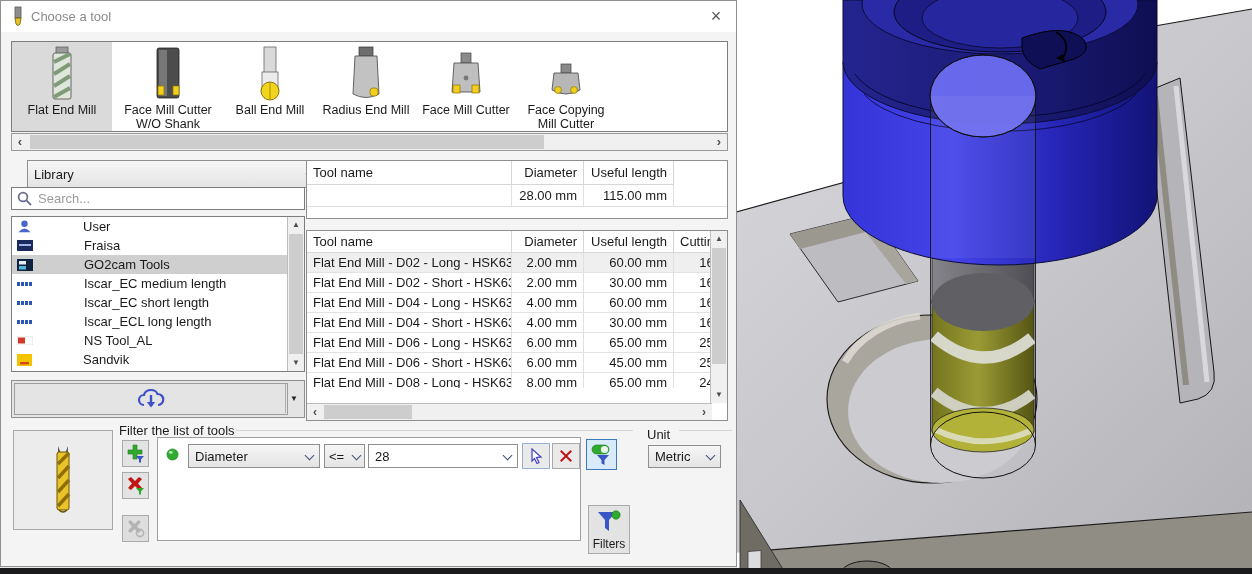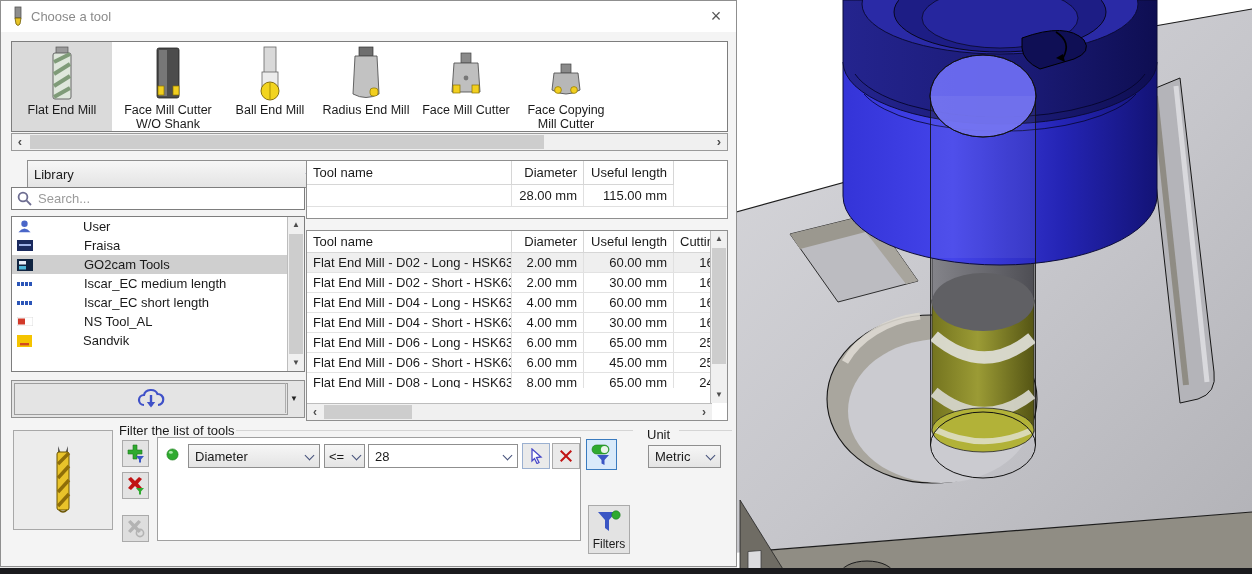--- a/index.html
+++ b/index.html
@@ -284,20 +284,29 @@
     <div class="librow">
       <svg width="16" height="8" viewBox="0 0 16 8">
           <rect x="0" y="2" width="3" height="4" fill="#2b55b8"></rect>
           <rect x="4" y="2" width="3" height="4" fill="#2b55b8"></rect>
           <rect x="8" y="2" width="3" height="4" fill="#2b55b8"></rect>
           <rect x="12" y="2" width="3" height="4" fill="#2b55b8"></rect>
         </svg>
       <span class="lbl">Iscar_EC short length</span>
     </div>
     <div class="librow">
+      <svg width="16" height="8" viewBox="0 0 16 8">
+          <rect x="0" y="2" width="3" height="4" fill="#2b55b8"></rect>
+          <rect x="4" y="2" width="3" height="4" fill="#2b55b8"></rect>
+          <rect x="8" y="2" width="3" height="4" fill="#2b55b8"></rect>
+          <rect x="12" y="2" width="3" height="4" fill="#2b55b8"></rect>
+        </svg>
+      <span class="lbl">Iscar_ECL long length</span>
+    </div>
+    <div class="librow">
       <svg width="16" height="9" viewBox="0 0 16 9">
           <rect x="0" y="0" width="16" height="9" fill="#fff" stroke="#c9c9c9" stroke-width="0.6"></rect>
           <rect x="1" y="1.5" width="7" height="6" fill="#d23a2a"></rect>
         </svg>
       <span class="lbl">NS Tool_AL</span>
     </div>
     <div class="librow">
       <svg width="15" height="12" viewBox="0 0 15 12">
           <rect x="0" y="0" width="15" height="12" fill="#f5c400"></rect>
           <rect x="3" y="8" width="9" height="2.4" fill="#d24a1e"></rect>

